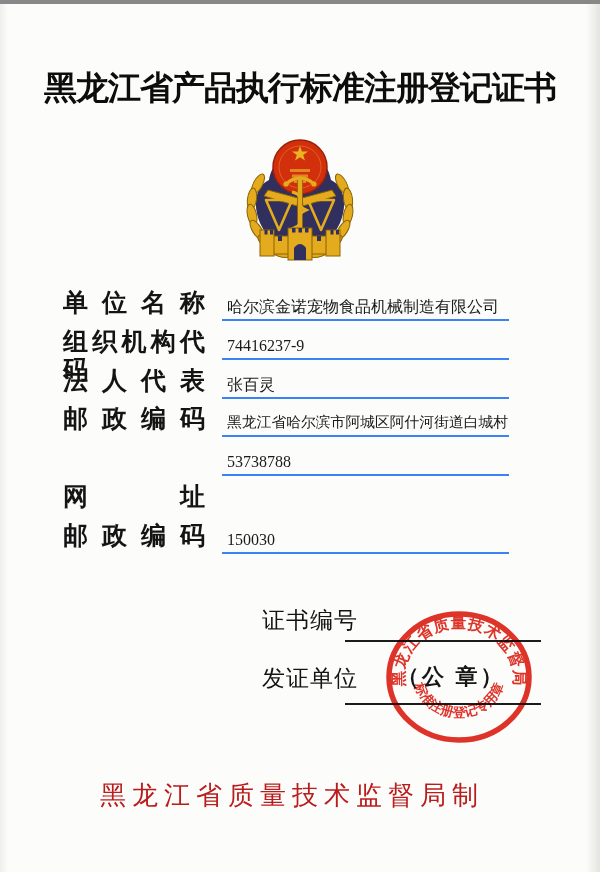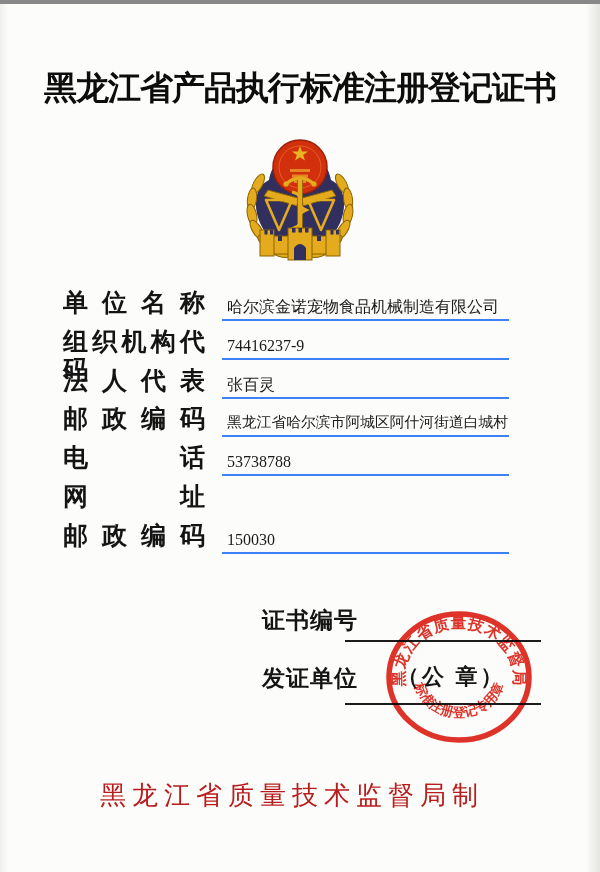--- a/index.html
+++ b/index.html
@@ -30,21 +30,21 @@
     font-size:25px;font-weight:bold;line-height:28px;
     text-align:justify;text-align-last:justify;color:#141414;
   }
   .fvalue{
     position:absolute;left:159px;right:0;top:2px;height:28px;line-height:31px;
     border-bottom:2px solid #3b82f6;font-size:16px;padding-left:5px;
     white-space:pre;overflow:visible;color:#1a1a1a;
   }
   .frow.tight .fvalue{font-size:14.8px;}
   .cert-label{
-    position:absolute;font-size:23px;font-weight:bold;letter-spacing:1px;color:#141414;
+    position:absolute;font-size:23px;font-weight:normal;letter-spacing:1px;color:#141414;
   }
   .cert-line{position:absolute;width:196px;height:2px;background:#1c1c1c;}
   .issuer-note{
     position:absolute;left:397px;top:658px;font-size:22px;font-weight:bold;
     letter-spacing:3px;color:#161616;
   }
   .cert-num-value{position:absolute;left:350px;top:612px;font-size:16px;}
   .date-row{
     position:absolute;left:386px;top:725px;display:flex;align-items:baseline;color:#121212;
   }
@@ -140,21 +140,20 @@
     </div>
     <div class="frow">
       <div class="flabel">法人代表</div>
       <div class="fvalue">张百灵</div>
     </div>
     <div class="frow tight">
       <div class="flabel">邮政编码</div>
       <div class="fvalue">黑龙江省哈尔滨市阿城区阿什河街道白城村</div>
     </div>
     <div class="frow">
-      <div class="flabel">电话</div>
       <div class="fvalue">53738788</div>
     </div>
     <div class="frow">
       <div class="flabel">网址</div>
     </div>
     <div class="frow">
       <div class="flabel">邮政编码</div>
       <div class="fvalue">150030</div>
     </div>
   </div>

